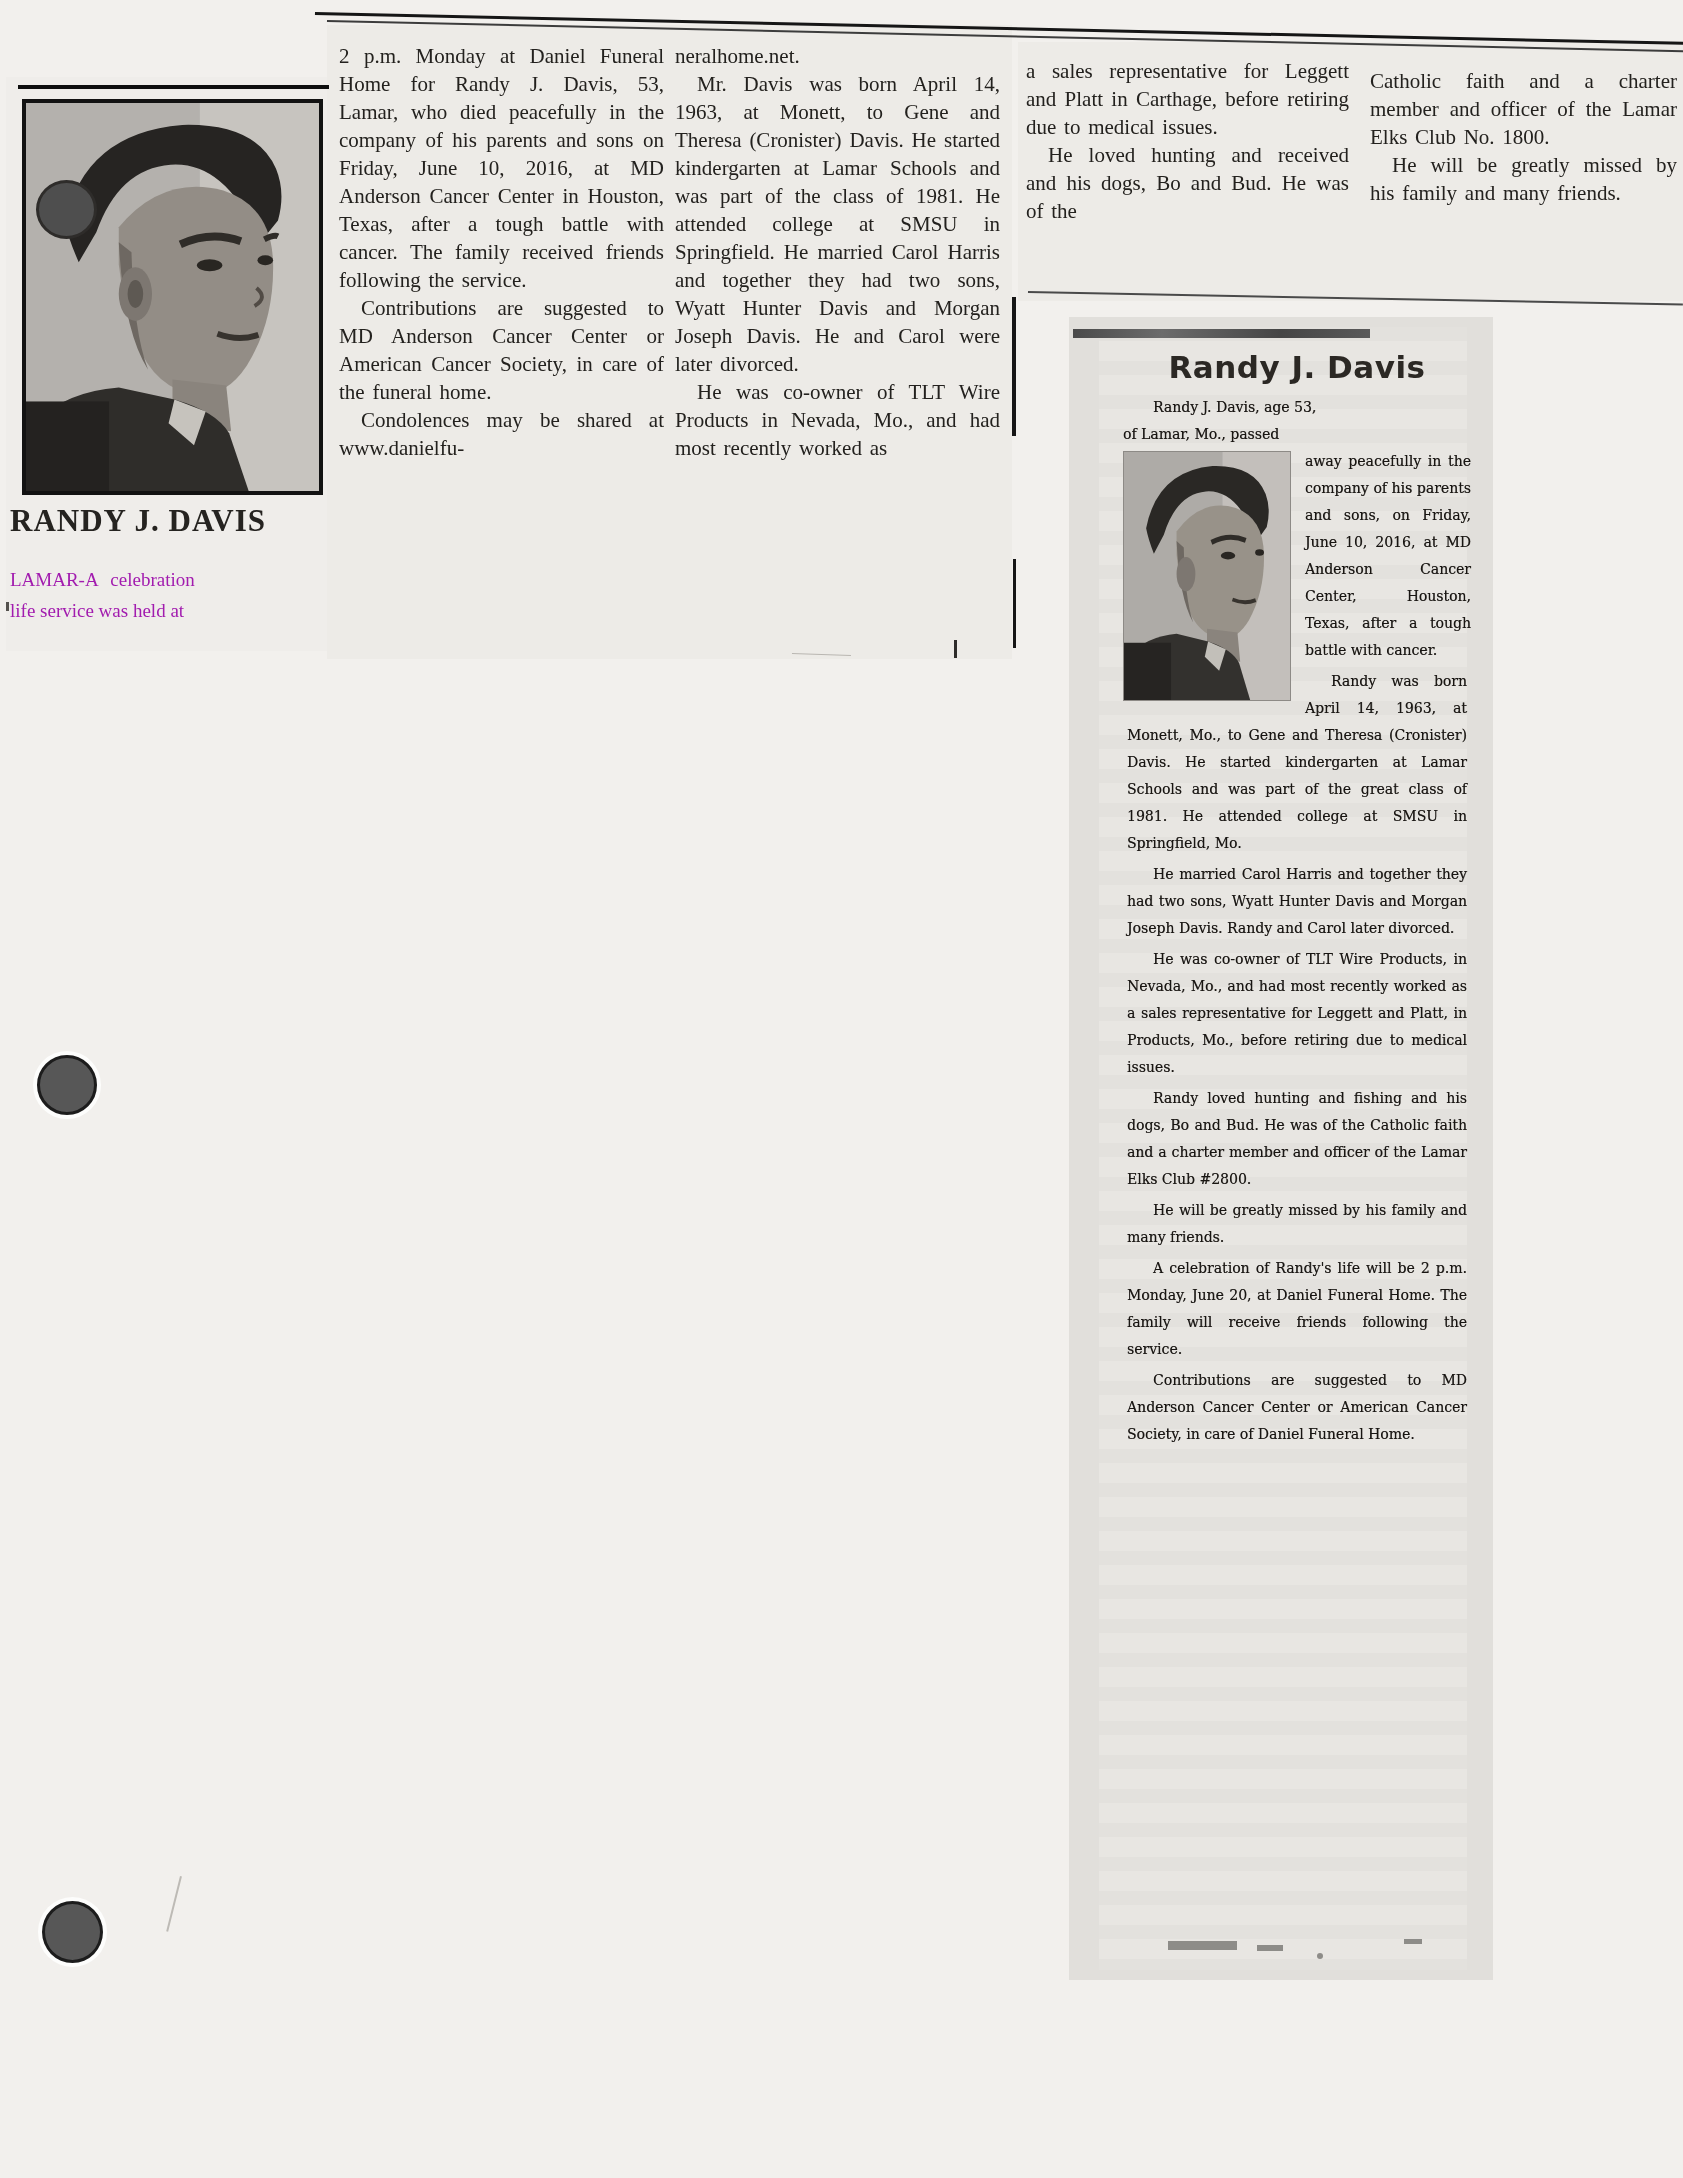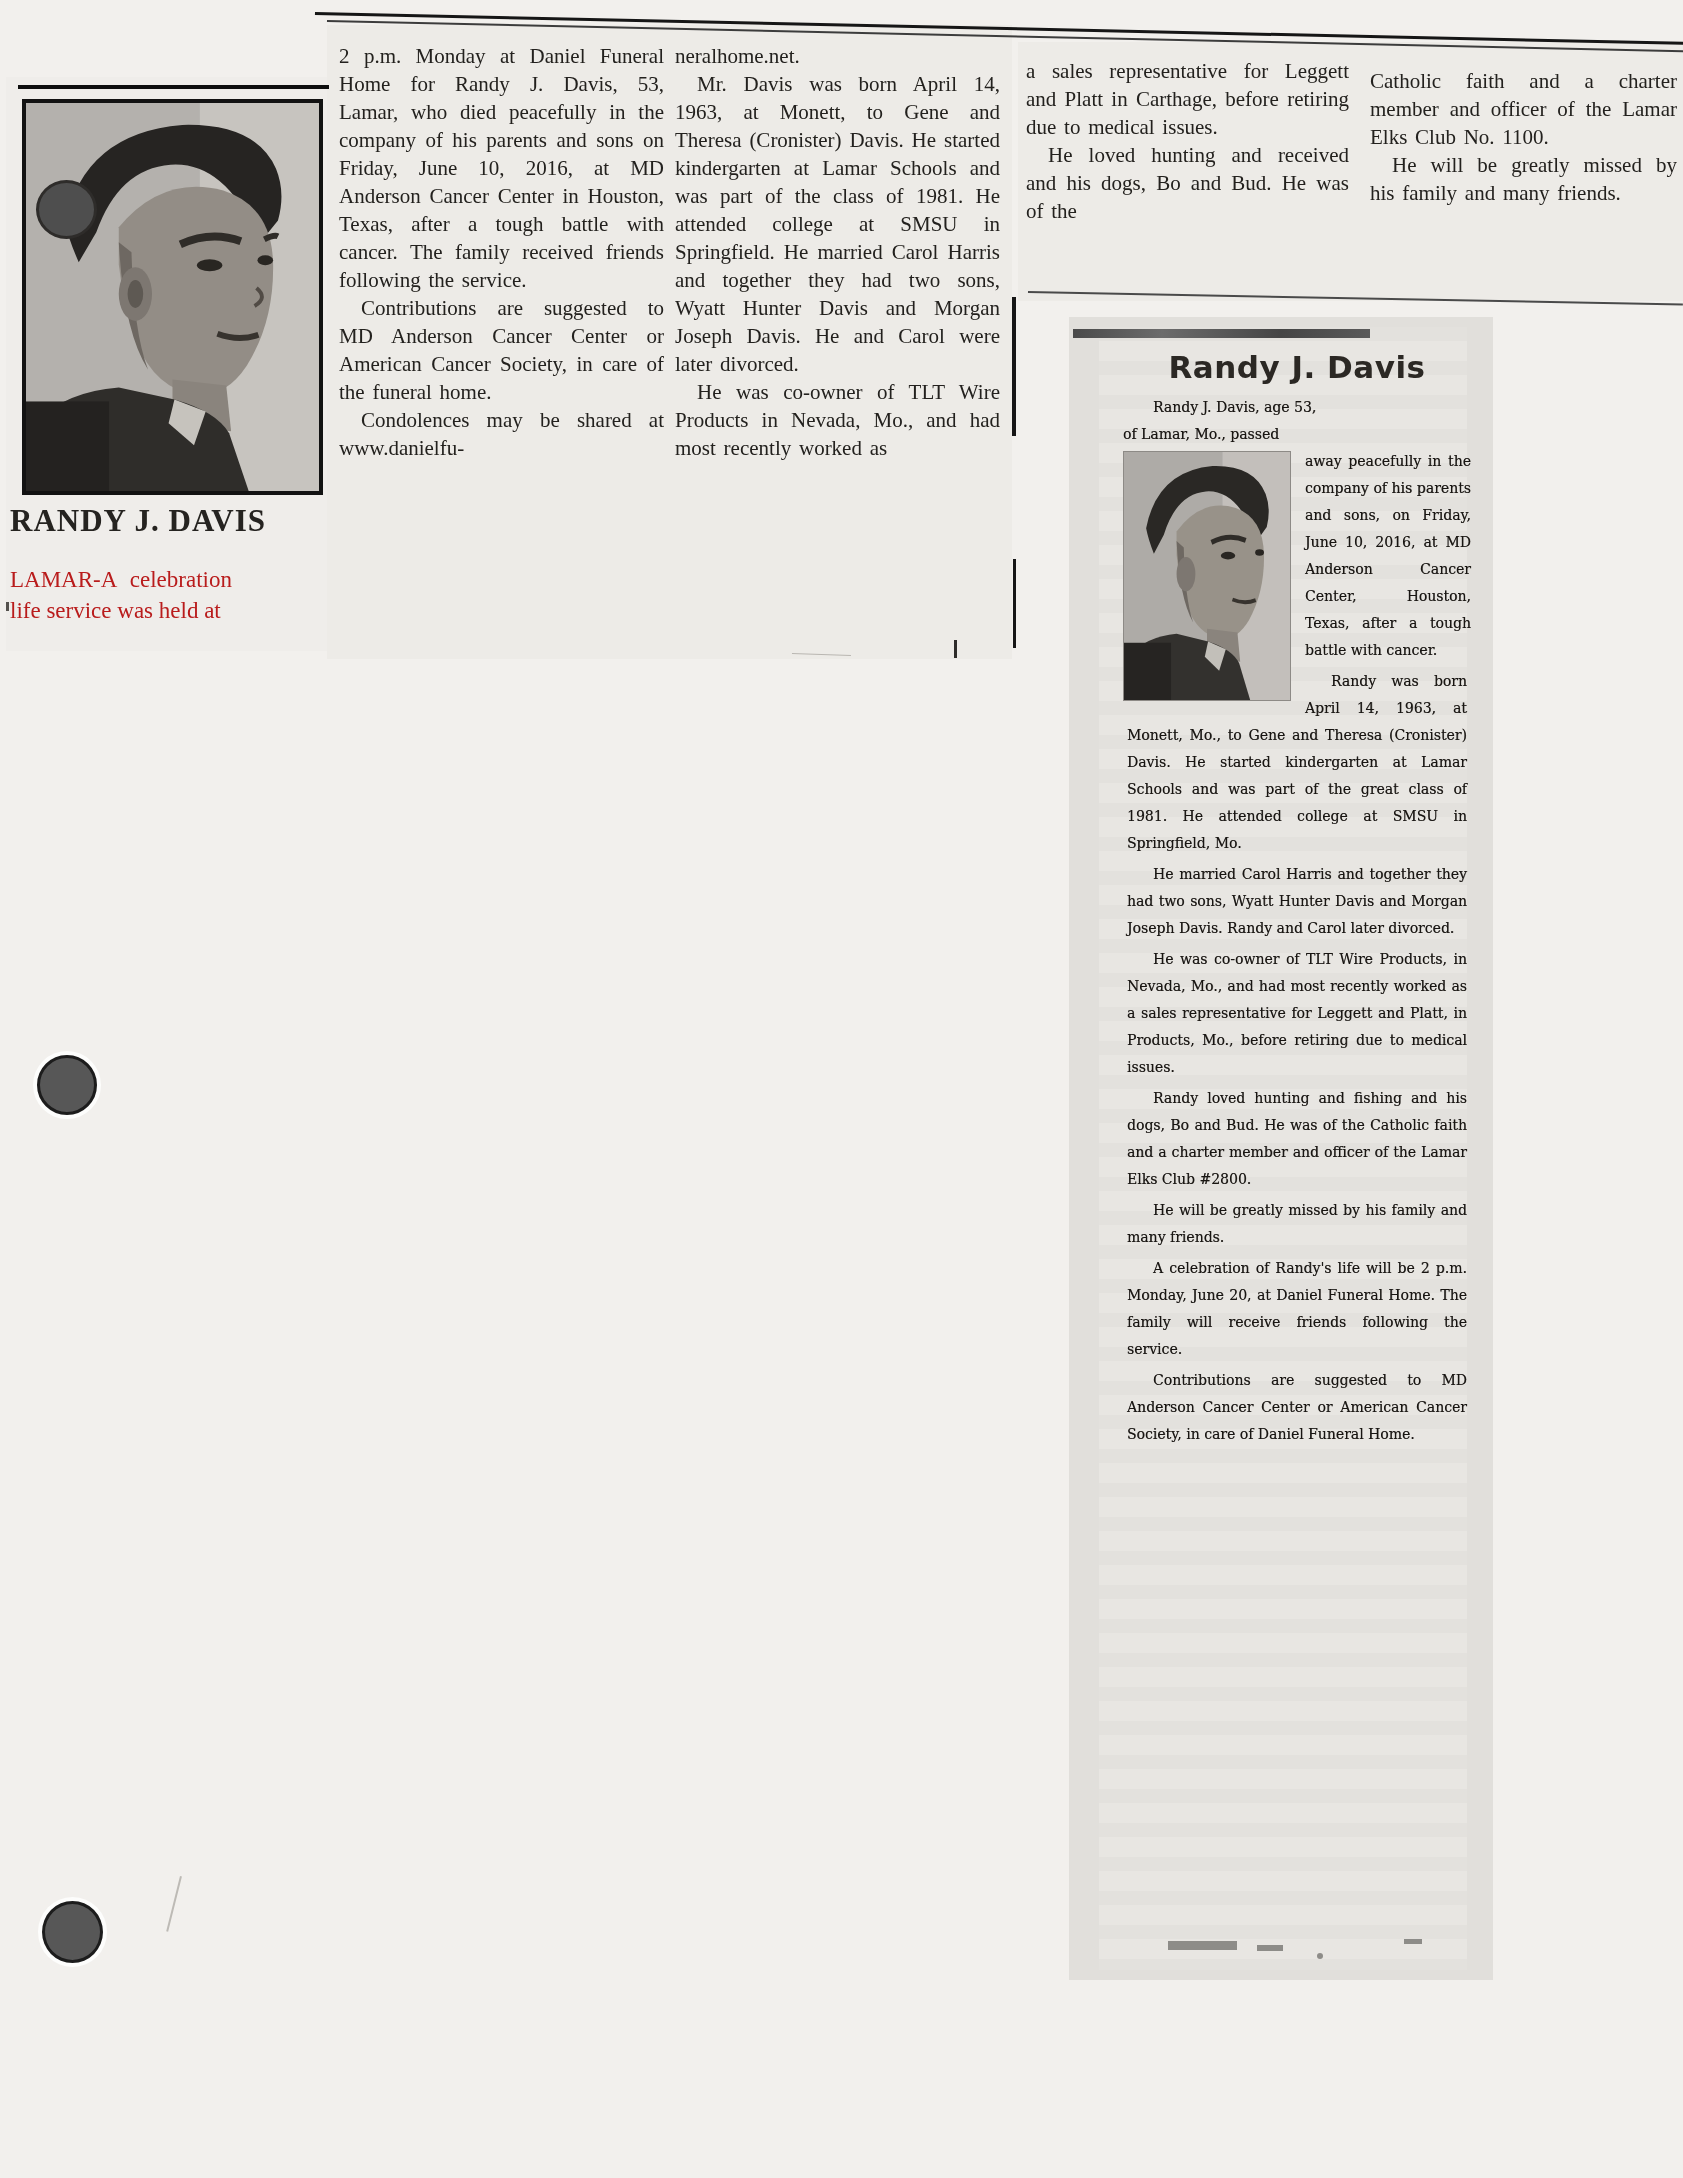--- a/index.html
+++ b/index.html
@@ -8,21 +8,21 @@
   
   .paper-zone{position:absolute;background:#edebe7;}
   
   .scanline{position:absolute;transform-origin:0 0;background:#161616;}
   
   .hole{position:absolute;border-radius:50%;background:#575757;border:3px solid #1c1c1c;box-shadow:0 0 0 4px #fdfdfc;}
   
   .c1-photo-frame{position:absolute;left:22px;top:99px;width:293px;height:388px;border:4px solid #121212;background:#b3b0ac;overflow:hidden;}
   .c1-topline{position:absolute;left:18px;top:85px;width:311px;height:4px;background:#0e0e0e;}
   .c1-caption{position:absolute;left:10px;top:503px;width:317px;font-weight:bold;font-size:31px;letter-spacing:1px;color:#252320;}
-  .c1-intro{position:absolute;left:10px;top:564px;width:319px;font-size:23px;line-height:31px;color:#b91c1c;}
+  .c1-intro{position:absolute;left:10px;top:564px;width:319px;font-size:19px;line-height:31px;color:#a21caf;}
   .c1-intro .l1{word-spacing:8px;}
   
   .col{position:absolute;font-size:21px;line-height:28px;text-align:justify;color:#23211e;word-spacing:2.5px;}
   .col p{margin:0;}
   .col p.indent{text-indent:22px;}
   
   .clip2{position:absolute;left:1069px;top:317px;width:424px;height:1663px;background:#e1dfdb;
          font-family:"DejaVu Serif",serif;color:#181512;}
   .clip2 .inner-col{position:absolute;left:30px;top:10px;width:368px;height:1643px;background:#e8e6e2;
          background-image:repeating-linear-gradient(180deg,rgba(0,0,0,0.025) 0 14px,rgba(0,0,0,0) 14px 34px);}
@@ -94,21 +94,21 @@
   <div class="col" style="left:675px;top:42px;width:325px;">
     <p>neralhome.net.</p>
     <p class="indent">Mr. Davis was born April 14, 1963, at Monett, to Gene and Theresa (Cronister) Davis. He started kindergarten at Lamar Schools and was part of the class of 1981. He attended college at SMSU in Springfield. He married Carol Harris and together they had two sons, Wyatt Hunter Davis and Morgan Joseph Davis. He and Carol were later divorced.</p>
     <p class="indent">He was co-owner of TLT Wire Products in Nevada, Mo., and had most recently worked as</p>
   </div>
   <div class="col" style="left:1026px;top:57px;width:323px;">
     <p>a sales representative for Leggett and Platt in Carthage, before retiring due to medical issues.</p>
     <p class="indent">He loved hunting and received and his dogs, Bo and Bud. He was of the</p>
   </div>
   <div class="col" style="left:1370px;top:67px;width:307px;">
-    <p>Catholic faith and a charter member and officer of the Lamar Elks Club No. 1100.</p>
+    <p>Catholic faith and a charter member and officer of the Lamar Elks Club No. 1800.</p>
     <p class="indent">He will be greatly missed by his family and many friends.</p>
   </div>
 
   <div class="clip2">
     <div class="inner-col"></div>
     <div class="bar"></div>
     <h2>Randy J. Davis</h2>
     <div class="body">
       <span class="introline ind">Randy J. Davis, age 53,</span>
       <span class="introline">of Lamar, Mo., passed</span>

